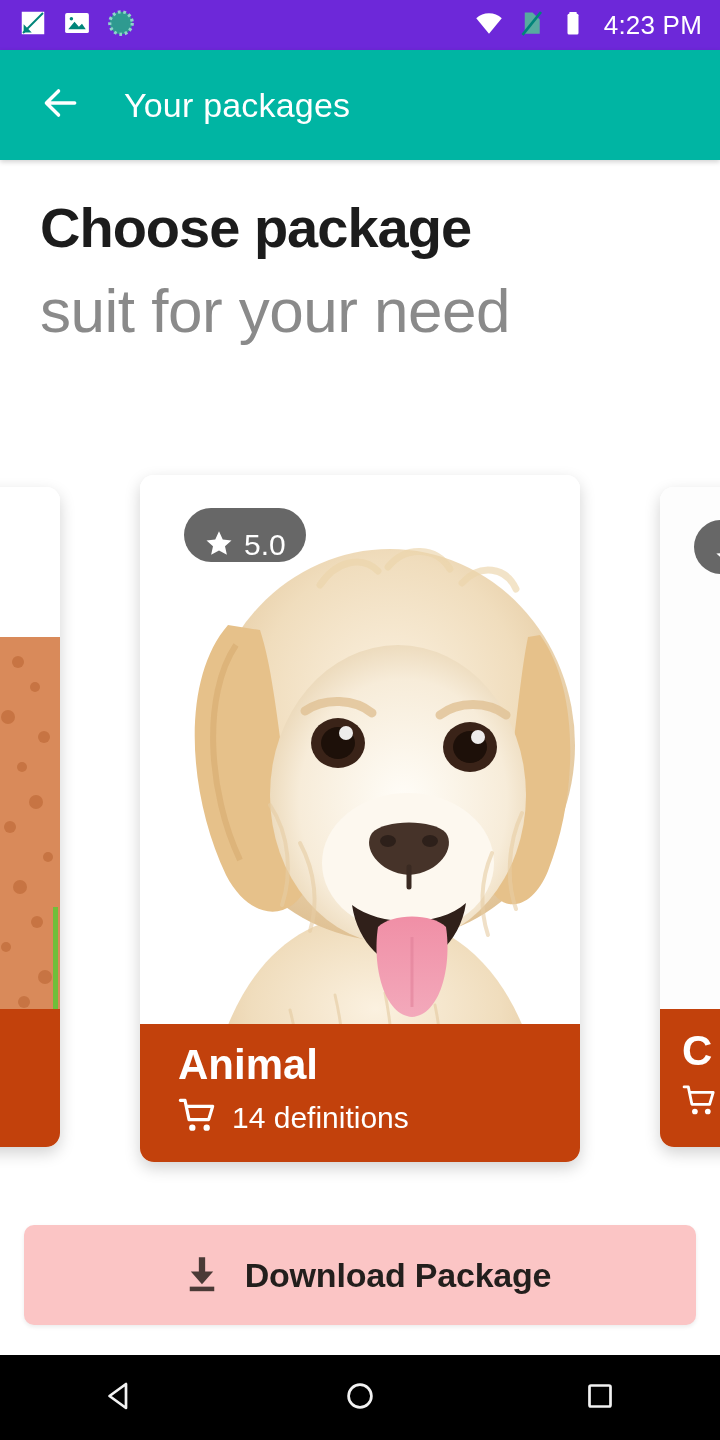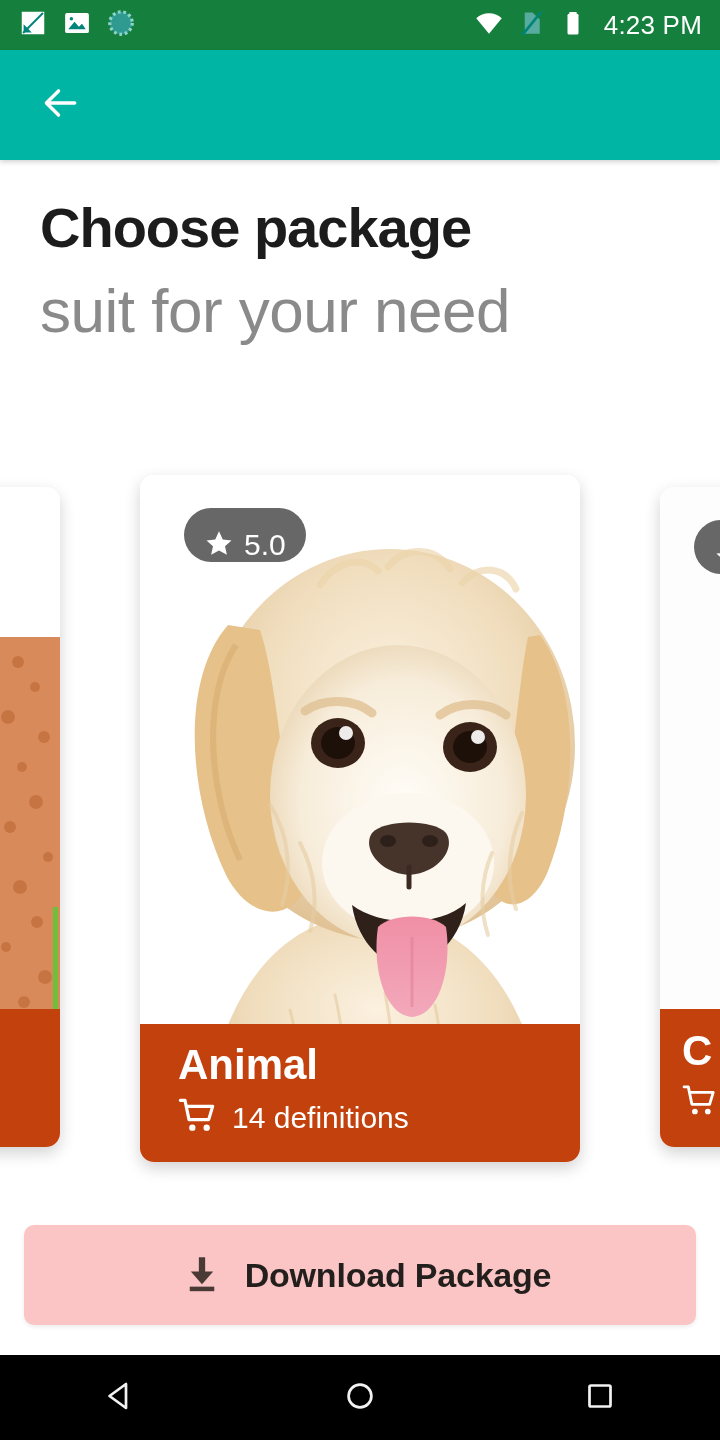--- a/index.html
+++ b/index.html
@@ -7,21 +7,21 @@
     width: 720px; height: 1440px;
     background: #ffffff;
     font-family: "Liberation Sans", sans-serif;
     overflow: hidden;
   }
   .phone { position: relative; width: 720px; height: 1440px; background: #fff; }
 
   
   .statusbar {
     position: absolute; top: 0; left: 0; width: 720px; height: 50px;
-    background: #15803d;
+    background: #6d28d9;
     display: flex; align-items: center;
     padding: 0 18px;
   }
   .sb-left { display: flex; align-items: center; gap: 14px; }
   .sb-right { margin-left: auto; display: flex; align-items: center; gap: 12px; }
   .sb-time {
     color: #fff; font-size: 26px; letter-spacing: .2px;
     font-family: "Liberation Sans", sans-serif; margin-left: 4px;
   }
   .sb-ico { display: block; }
@@ -168,20 +168,21 @@
   </div>
 
   <div class="appbar">
     <div class="back-btn">
       <span>
         <svg width="44" height="44" viewBox="0 0 24 24">
           <path d="M20 12 H5.2 M11.2 5.4 L4.6 12 L11.2 18.6" stroke="#ffffff" stroke-width="1.9" fill="none" stroke-linecap="round" stroke-linejoin="round"></path>
         </svg>
       </span>
     </div>
+    <div class="appbar-title">Your packages</div>
   </div>
 
   <div class="headings">
     <div class="h-main">Choose package</div>
     <div class="h-sub">suit for your need</div>
   </div>
 
   <div class="carousel">
 
     <div class="card card-left">

